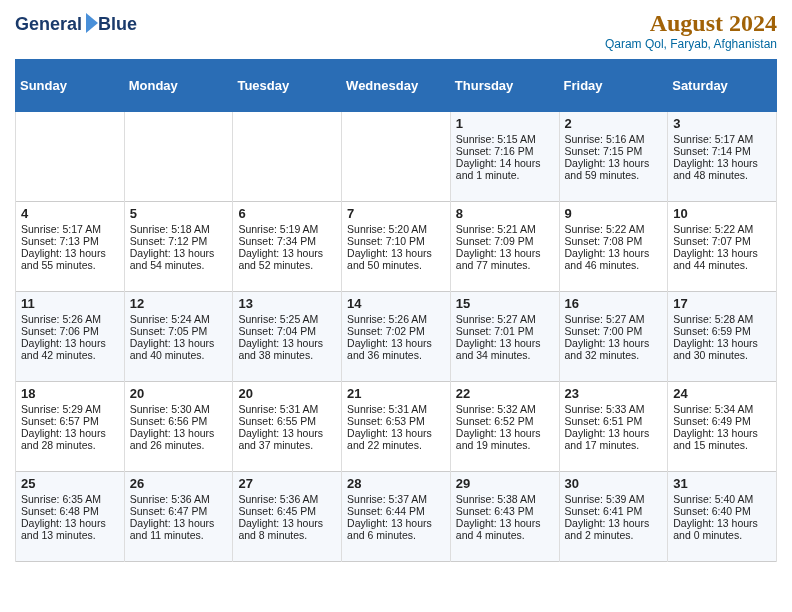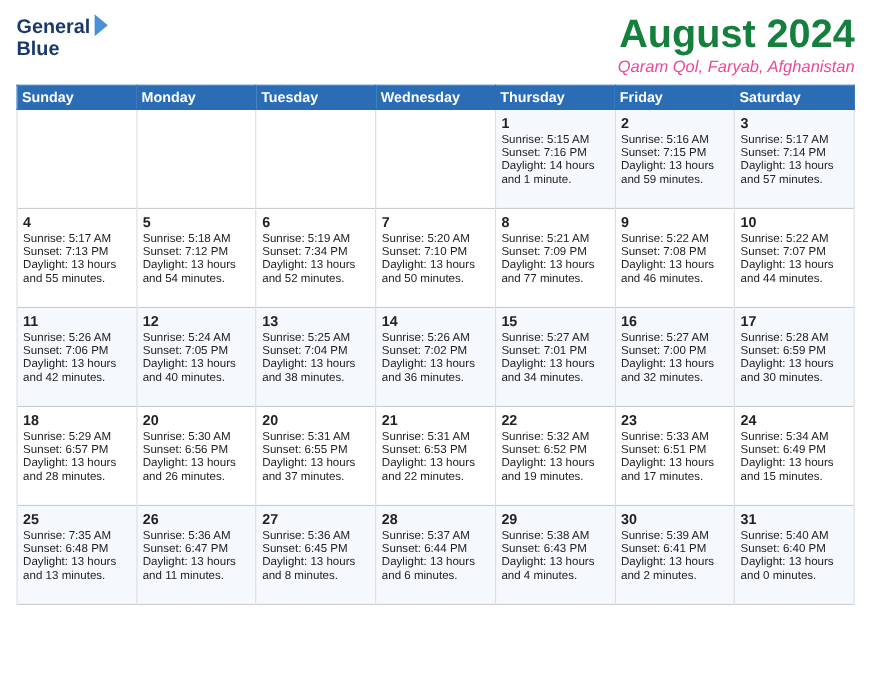--- a/index.html
+++ b/index.html
@@ -33,42 +33,42 @@
       border-left: 12px solid #4a90d9;
       border-top: 10px solid transparent;
       border-bottom: 10px solid transparent;
       margin-left: 4px;
       margin-top: -4px;
     }
     .title-section {
       text-align: right;
     }
     .month-title {
-      font-size: 36px;
+      font-size: 24px;
       font-weight: bold;
-      color: #15803d;
+      color: #a16207;
+      font-family: Liberation Serif, serif;
     }
     .subtitle {
-      font-size: 15px;
-      color: #ec4899;
-      font-style: italic;
+      font-size: 12px;
+      color: #0369a1;
     }
     table {
       width: 100%;
       border-collapse: collapse;
       table-layout: fixed;
     }
     thead tr {
       background-color: #2a6db5;
     }
     thead th {
       color: #fff;
       font-size: 13px;
       font-weight: bold;
-      padding: 3px 4px;
+      padding: 18px 4px;
       text-align: left;
       border: 1px solid #2a6db5;
     }
     tbody tr {
       border-bottom: 1px solid #ccc;
     }
     tbody tr:nth-child(odd) {
       background-color: #f5f8fc;
     }
     tbody tr:nth-child(even) {
@@ -93,21 +93,21 @@
     }
     .empty-cell {
       background: #fff;
     }
   </style>
 </head>
 <body>
 
 <div class="header-section">
   <div class="logo">
-    <div style="display:flex; flex-direction:column; align-items:flex-start;">
+    <div style="display:flex; flex-direction:row; align-items:flex-start;">
       <div style="display:flex; align-items:center;">
         <span class="logo-text">General</span>
         <div class="logo-arrow"></div>
       </div>
       <span class="logo-text">Blue</span>
     </div>
   </div>
   <div class="title-section">
     <div class="month-title">August 2024</div>
     <div class="subtitle">Qaram Qol, Faryab, Afghanistan</div>
@@ -144,21 +144,21 @@
           <div>Sunrise: 5:16 AM</div>
           <div>Sunset: 7:15 PM</div>
           <div>Daylight: 13 hours</div>
           <div>and 59 minutes.</div>
         </td>
         <td>
           <span class="day-number">3</span>
           <div>Sunrise: 5:17 AM</div>
           <div>Sunset: 7:14 PM</div>
           <div>Daylight: 13 hours</div>
-          <div>and 57 minutes.</div>
+          <div>and 48 minutes.</div>
         </td>
       </tr>
       <tr>
         <td>
           <span class="day-number">4</span>
           <div>Sunrise: 5:17 AM</div>
           <div>Sunset: 7:13 PM</div>
           <div>Daylight: 13 hours</div>
           <div>and 55 minutes.</div>
         </td>
@@ -303,21 +303,21 @@
           <span class="day-number">24</span>
           <div>Sunrise: 5:34 AM</div>
           <div>Sunset: 6:49 PM</div>
           <div>Daylight: 13 hours</div>
           <div>and 15 minutes.</div>
         </td>
       </tr>
       <tr>
         <td>
           <span class="day-number">25</span>
-          <div>Sunrise: 7:35 AM</div>
+          <div>Sunrise: 6:35 AM</div>
           <div>Sunset: 6:48 PM</div>
           <div>Daylight: 13 hours</div>
           <div>and 13 minutes.</div>
         </td>
         <td>
           <span class="day-number">26</span>
           <div>Sunrise: 5:36 AM</div>
           <div>Sunset: 6:47 PM</div>
           <div>Daylight: 13 hours</div>
           <div>and 11 minutes.</div>

